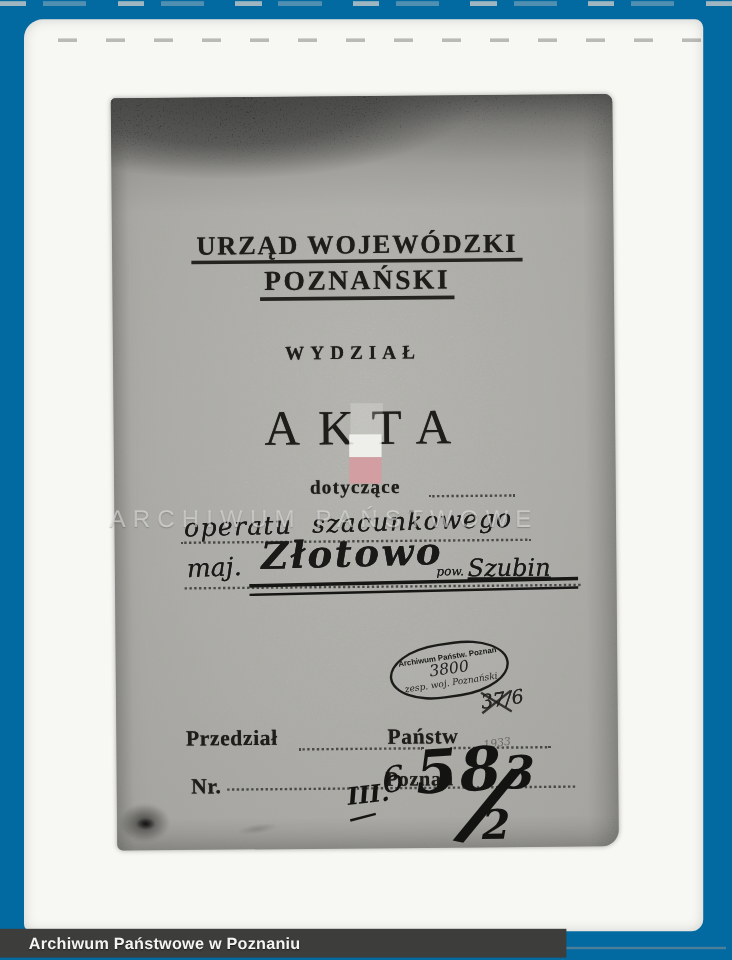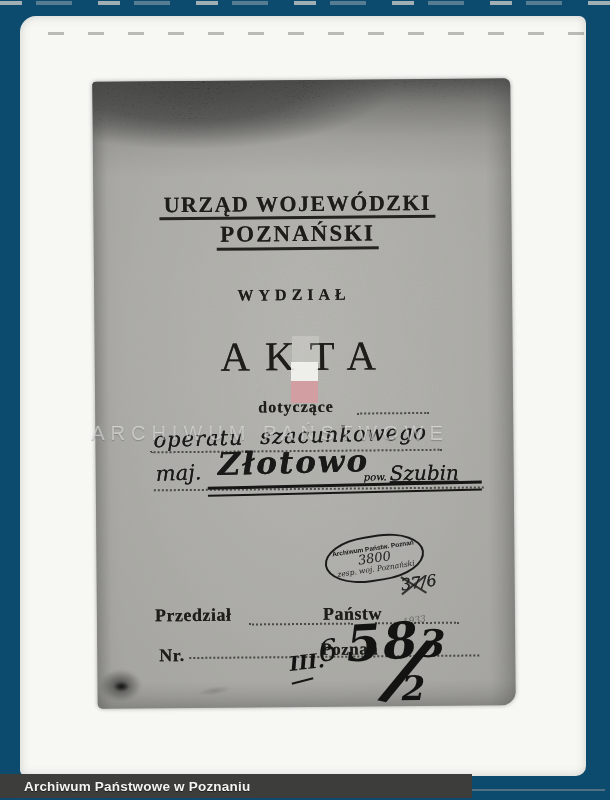--- a/index.html
+++ b/index.html
@@ -1,16 +1,16 @@
 <!DOCTYPE html>
 <html><head>
 <meta charset="utf-8">
 <style>
   html,body{margin:0;padding:0;background:#070707;}
-  .canvas{position:relative;width:610px;height:800px;background:#0c4a6e;overflow:hidden;
+  .canvas{position:relative;width:610px;height:800px;background:#0369a1;overflow:hidden;
           font-family:"Liberation Serif",serif;}
 
   
   .film-top{position:absolute;left:0;top:1px;width:610px;height:4px;opacity:.85;
     background:repeating-linear-gradient(90deg,rgba(205,205,202,.9) 0 22px,rgba(205,205,202,0) 22px 36px,rgba(205,205,202,.45) 36px 72px,rgba(205,205,202,0) 72px 98px);}
   .frame-speck{position:absolute;left:28px;top:16px;width:545px;height:3px;opacity:.55;
     background:repeating-linear-gradient(90deg,rgba(25,25,22,.5) 0 16px,transparent 16px 40px);}
   .grey-streak{position:absolute;left:440px;top:789px;width:165px;height:2px;background:rgba(150,150,148,.5);}
 
   

